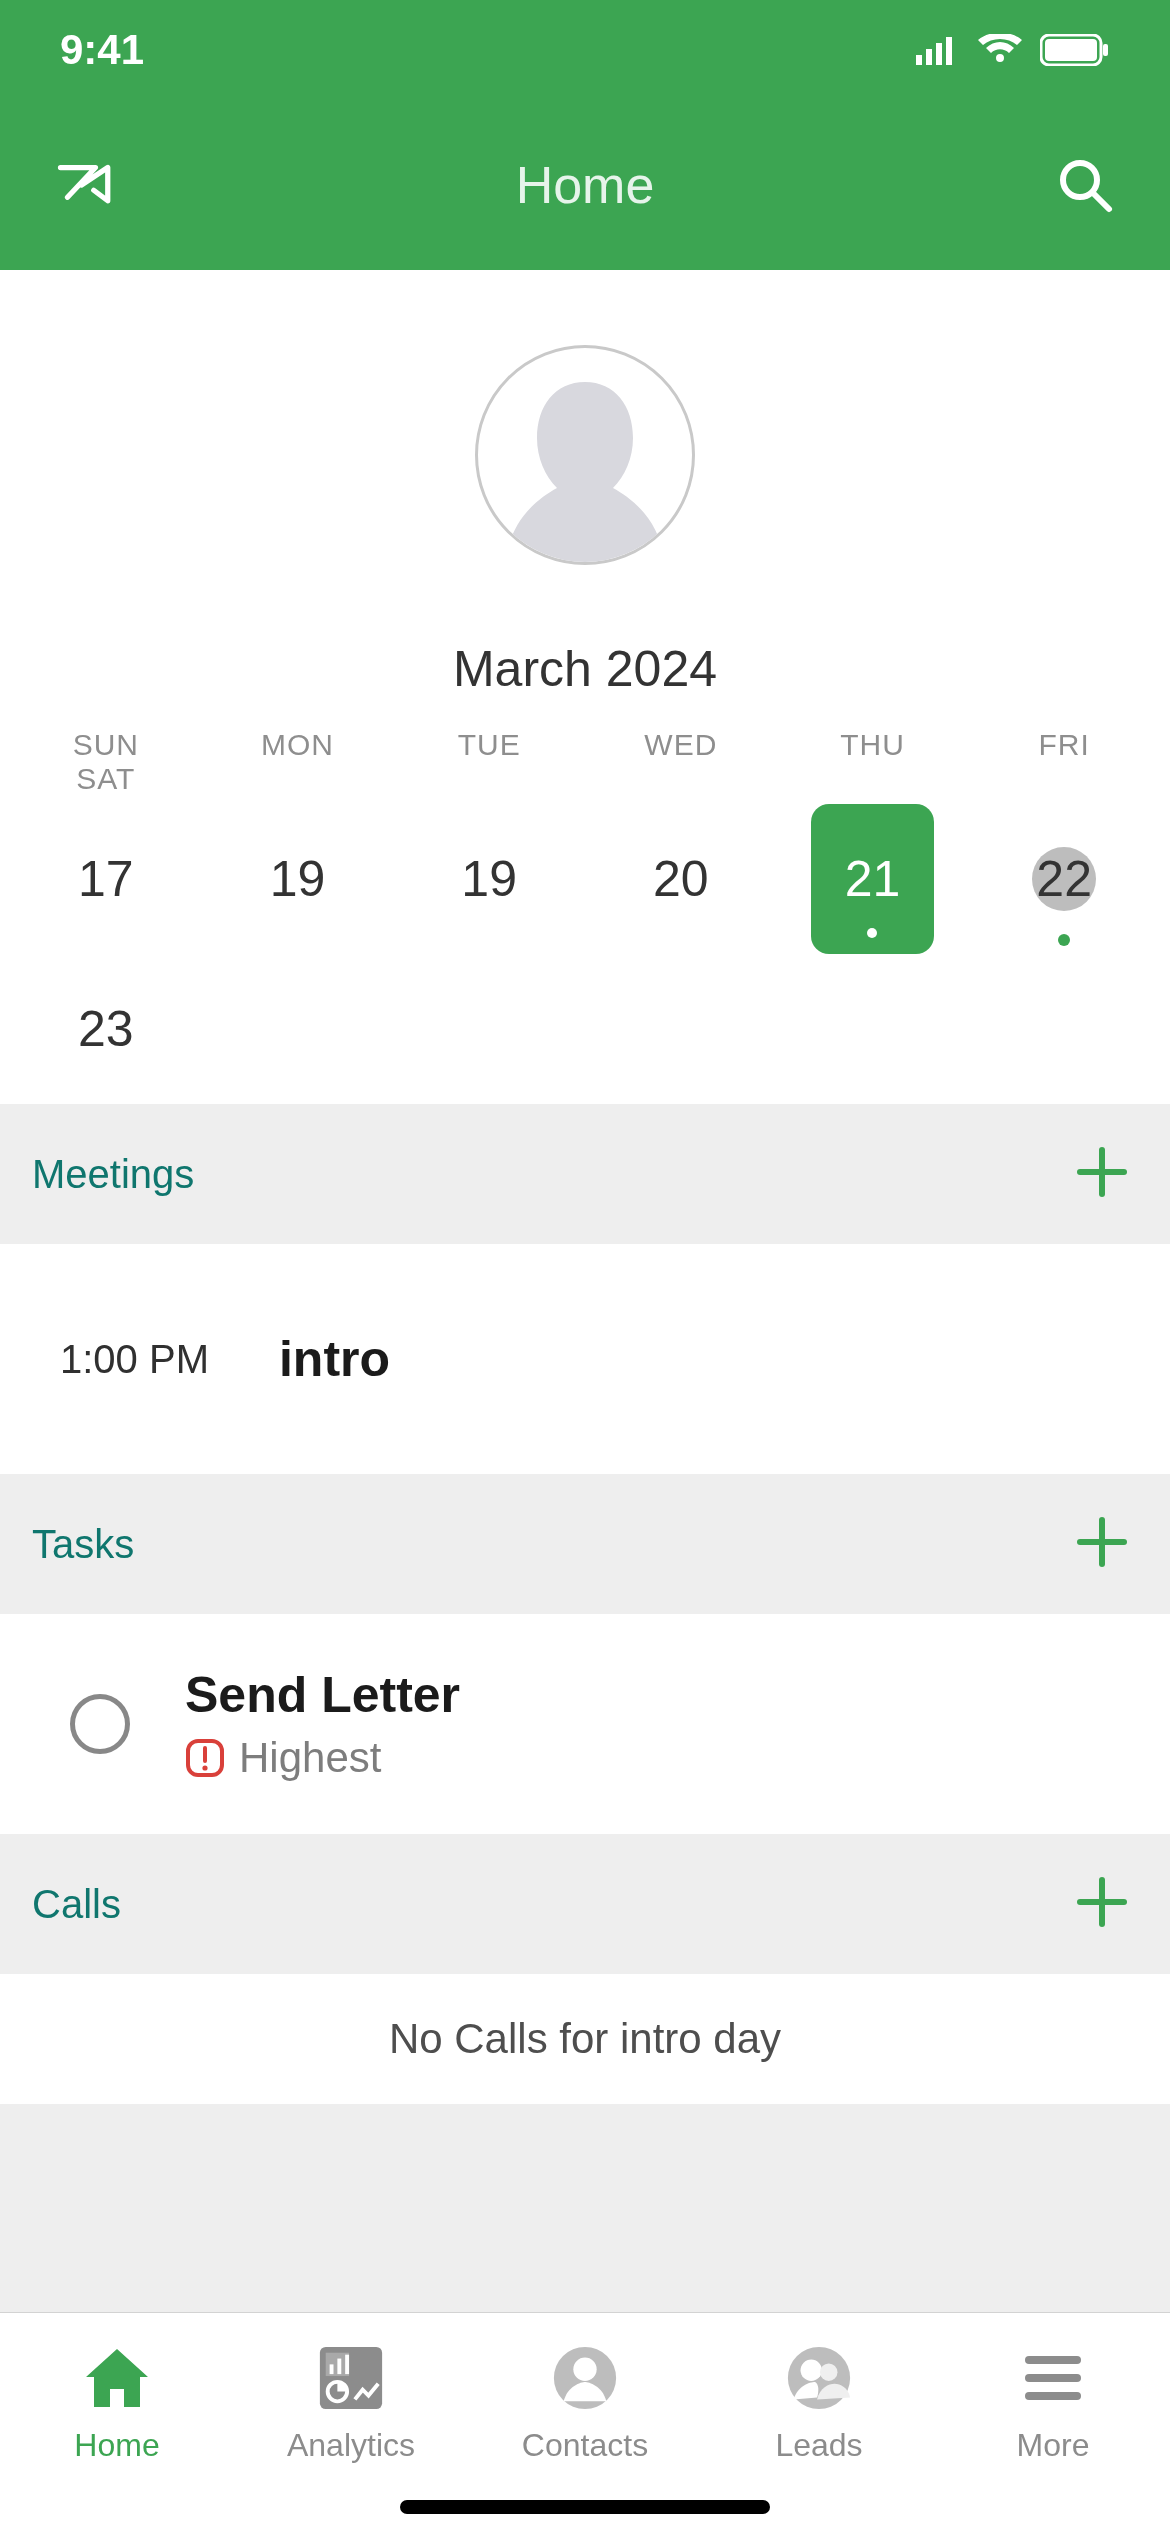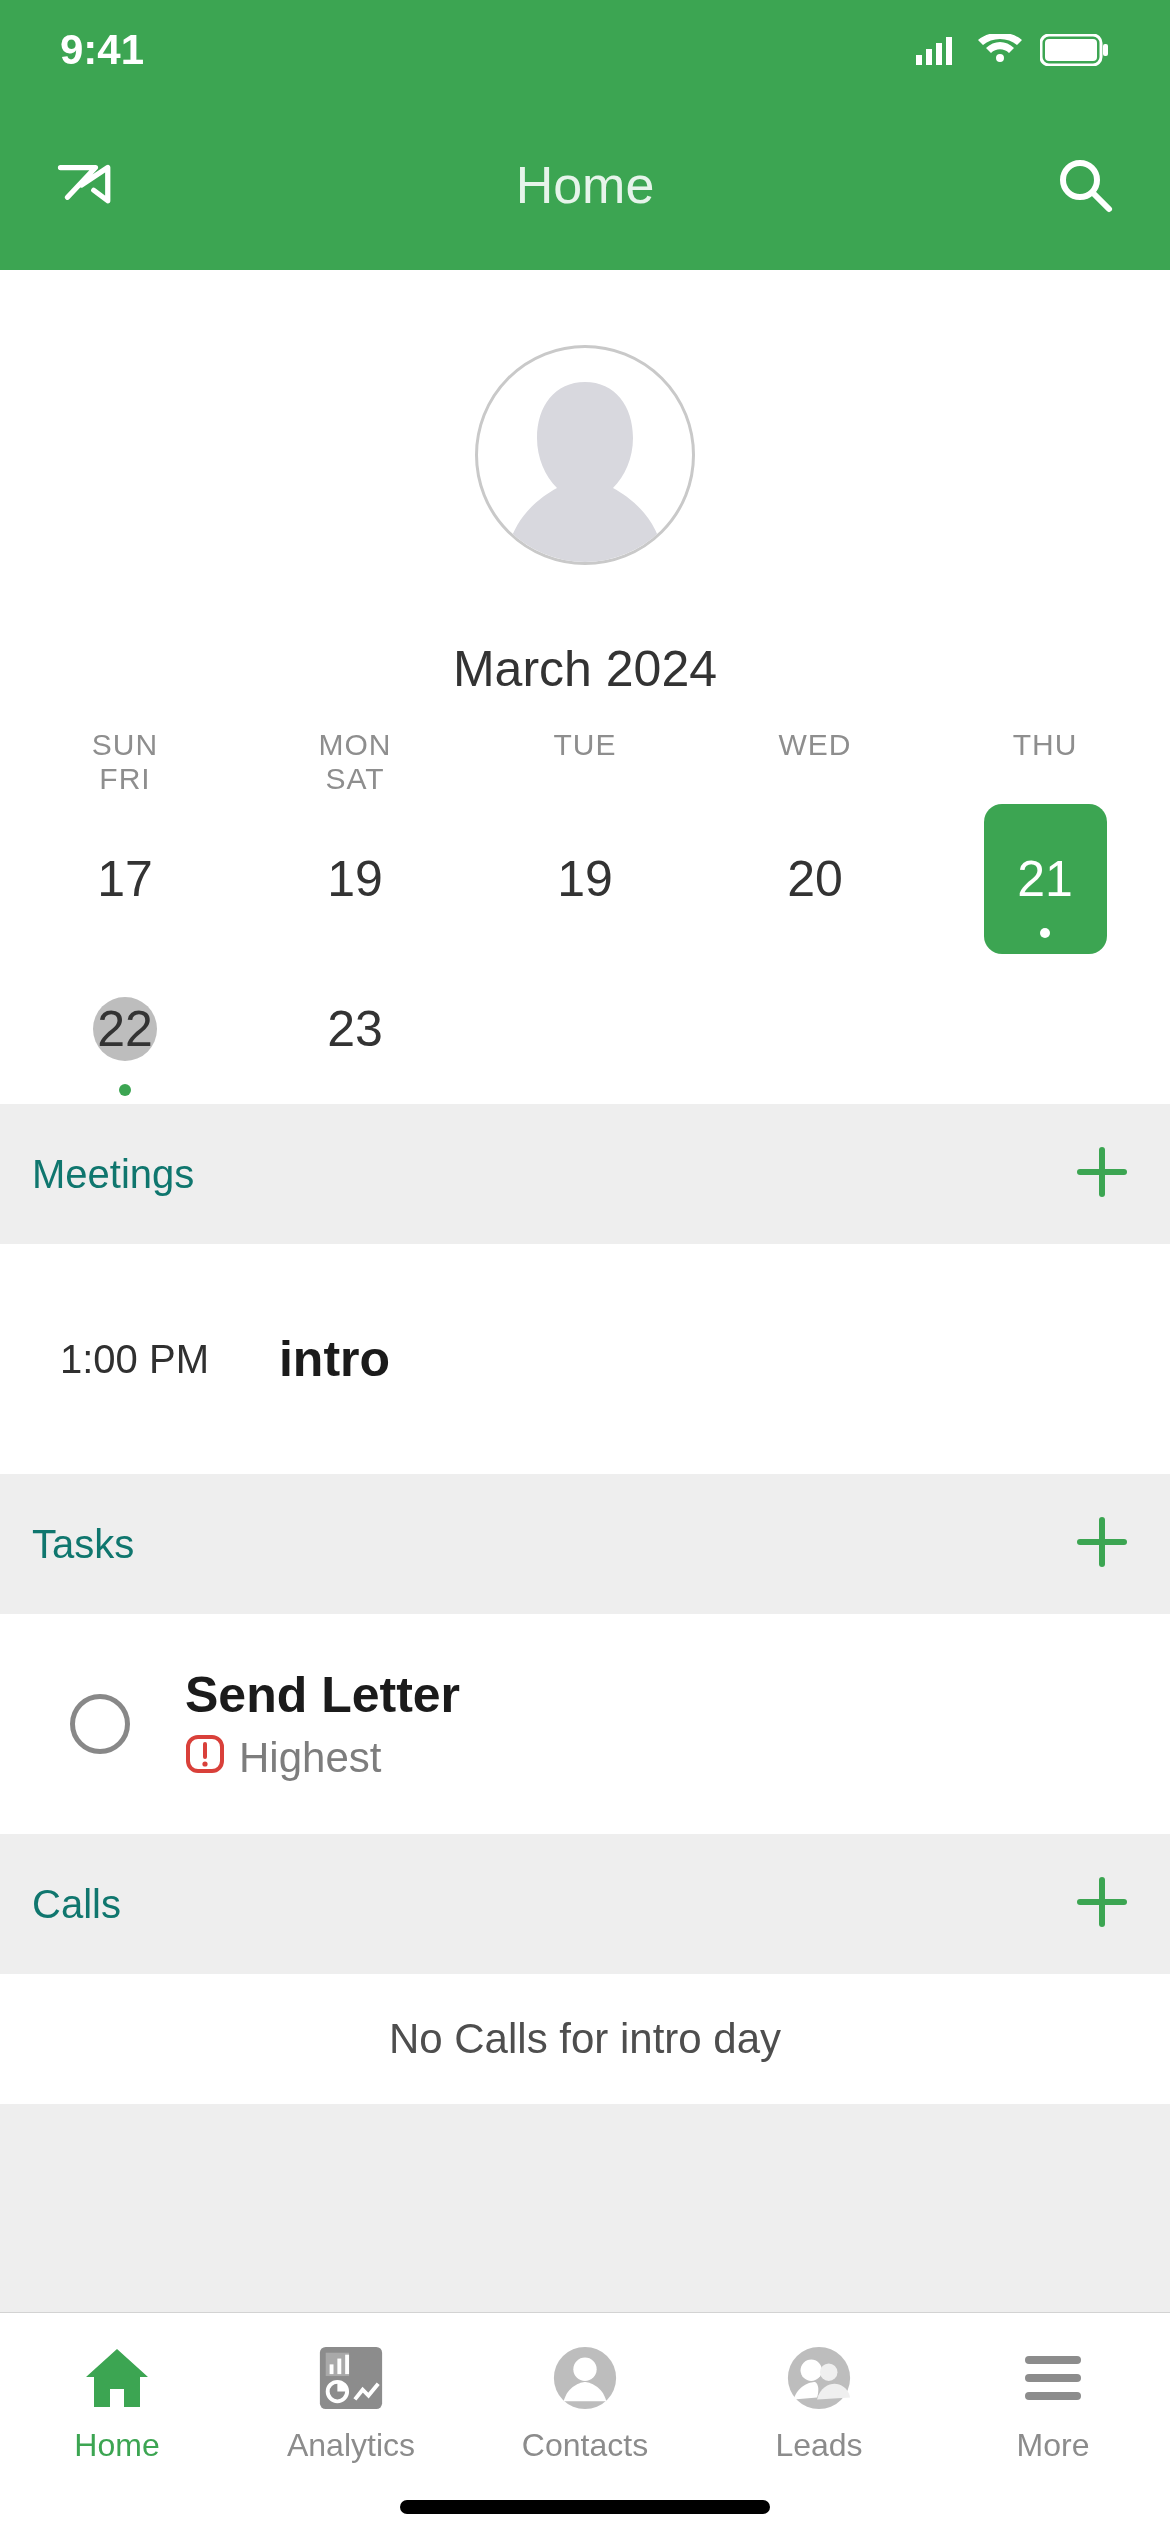--- a/index.html
+++ b/index.html
@@ -15,21 +15,21 @@
   .nav-title { font-size: 52px; font-weight: 400; color: #e6f4ea; }
   .icon-slot { width: 70px; height: 70px; display: flex; align-items: center; justify-content: center; }
 
   
   .profile-wrap { height: 370px; display: flex; align-items: center; justify-content: center; background: #ffffff; }
   .avatar-ring { width: 220px; height: 220px; border-radius: 50%; border: 3px solid #c9c9c9; overflow: hidden; display: flex; align-items: flex-end; justify-content: center; background: #ffffff; }
   .avatar-silhouette { width: 180px; height: 190px; }
 
   
   .cal-label { text-align: center; font-size: 50px; color: #333333; padding-bottom: 30px; background: #ffffff; }
-  .week-header, .week-days { display: grid; grid-template-columns: repeat(5, 1fr); }
+  .week-header, .week-days { display: grid; grid-template-columns: repeat(6, 1fr); }
   .week-header { padding: 0 10px 8px 10px; background: #ffffff; }
   .dow { text-align: center; font-size: 30px; color: #8e8e8e; letter-spacing: 1px; font-weight: 500; }
   .week-days { padding: 0 10px; background: #ffffff; }
   .day-cell { height: 150px; display: flex; align-items: center; justify-content: center; position: relative; }
   .day-num { font-size: 50px; color: #333333; }
   .day-selected { background: #3ca552; border-radius: 18px; width: 123px; height: 150px; display: flex; align-items: center; justify-content: center; color: #ffffff; position: relative; margin: 0 auto; }
   .day-selected .day-num { color: #ffffff; }
   .sel-dot { position: absolute; bottom: 16px; width: 10px; height: 10px; border-radius: 50%; background: #ffffff; }
   .today-circle { position: absolute; width: 64px; height: 64px; border-radius: 50%; background: #bdbdbd; z-index: 0; }
   .day-cell .day-num { z-index: 1; }
@@ -43,21 +43,21 @@
   
   .meeting-row { background: #ffffff; height: 230px; display: flex; align-items: center; gap: 70px; padding-left: 60px; border-bottom: 0; }
   .meeting-time { font-size: 40px; color: #303030; }
   .meeting-title { font-size: 50px; font-weight: 600; color: #1b1b1b; }
 
   
   .task-row { background: #ffffff; height: 220px; display: flex; align-items: center; gap: 55px; padding-left: 70px; }
   .task-checkbox { width: 60px; height: 60px; border: 5px solid #888888; border-radius: 50%; flex-shrink: 0; }
   .task-info { display: flex; flex-direction: column; gap: 10px; }
   .task-name { font-size: 50px; font-weight: 700; color: #1b1b1b; }
-  .task-meta { display: flex; align-items: flex-start; gap: 14px; }
+  .task-meta { display: flex; align-items: center; gap: 14px; }
   .prio-icon { width: 40px; height: 40px; }
   .prio-text { font-size: 42px; color: #7d7d7d; }
 
   
   .calls-empty { background: #ffffff; height: 130px; display: flex; align-items: center; justify-content: center; font-size: 42px; color: #4e4e4e; }
 
   .spacer { flex: 1; background: #eeeeee; }
 
   
   .tab-bar { height: 220px; border-top: 1px solid #d3d3d3; display: grid; grid-template-columns: repeat(5, 1fr); align-items: flex-start; padding-top: 30px; background: #ffffff; }

